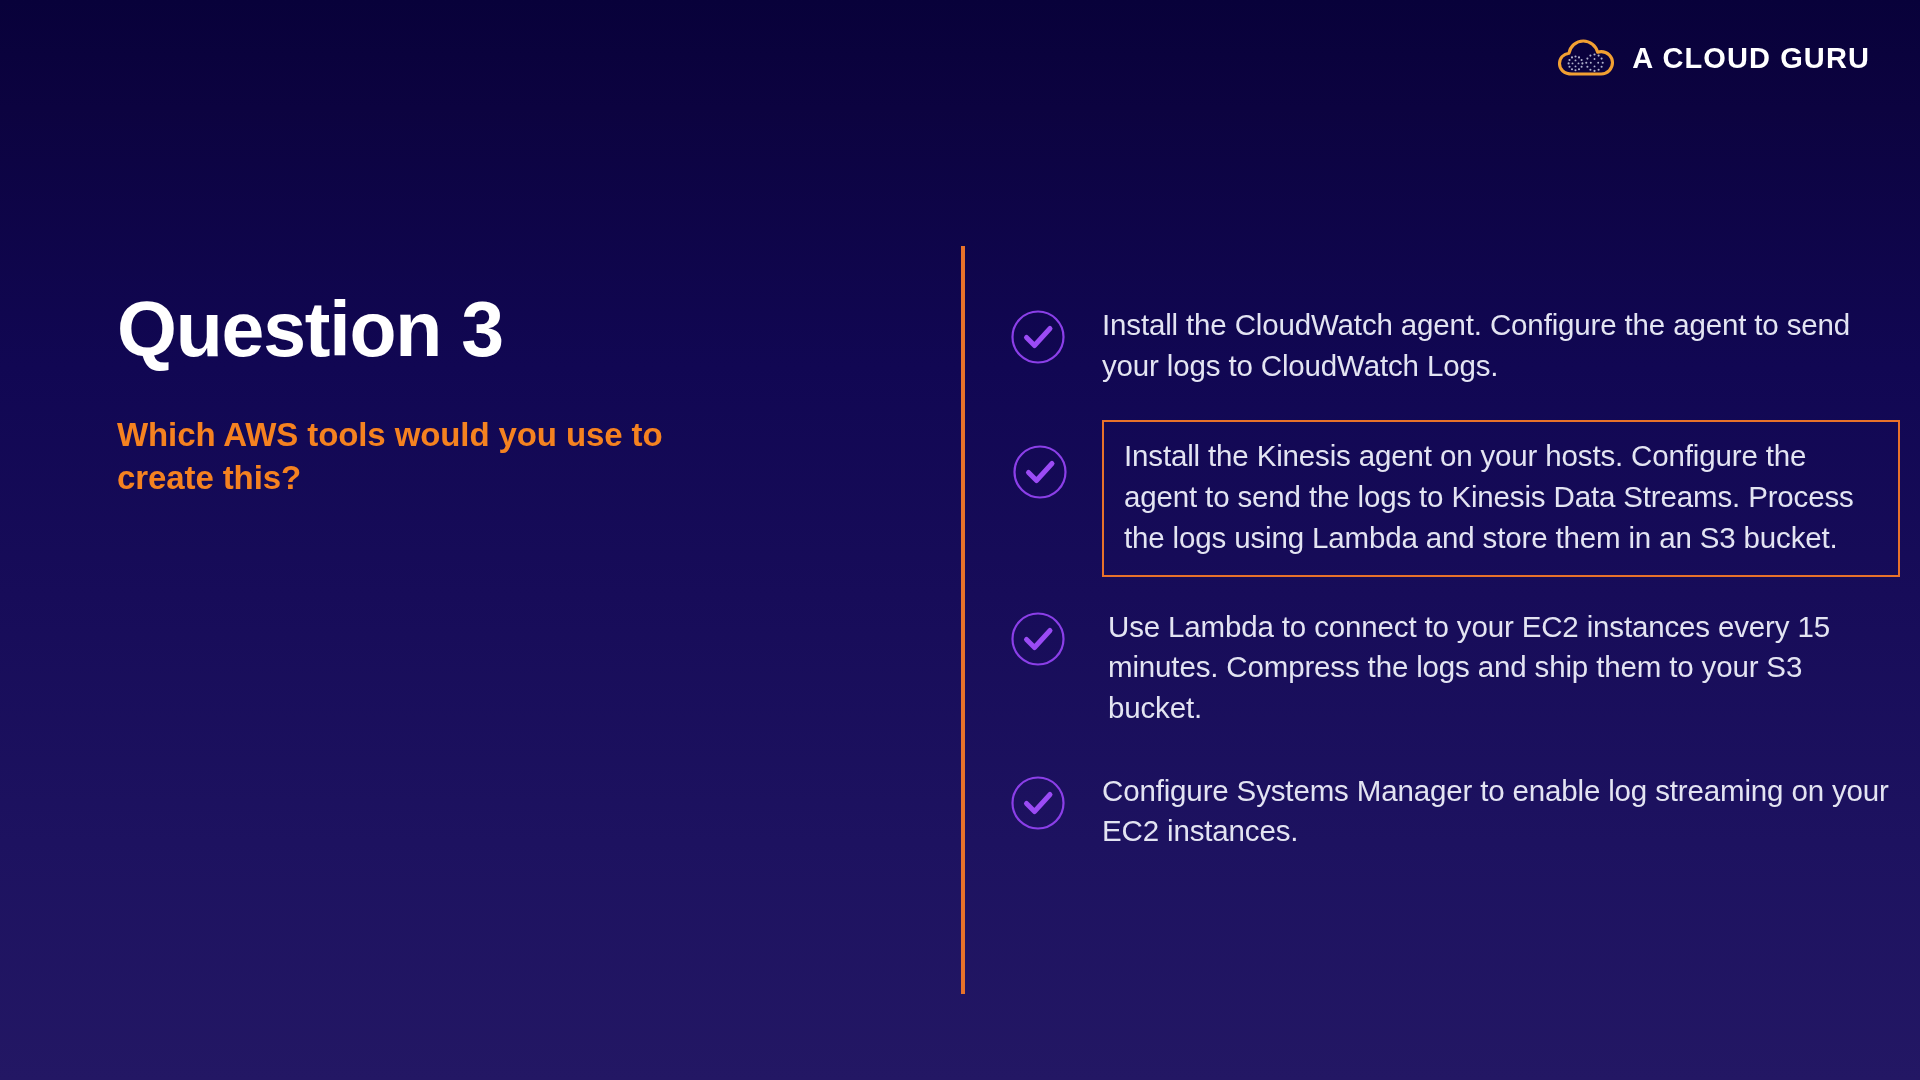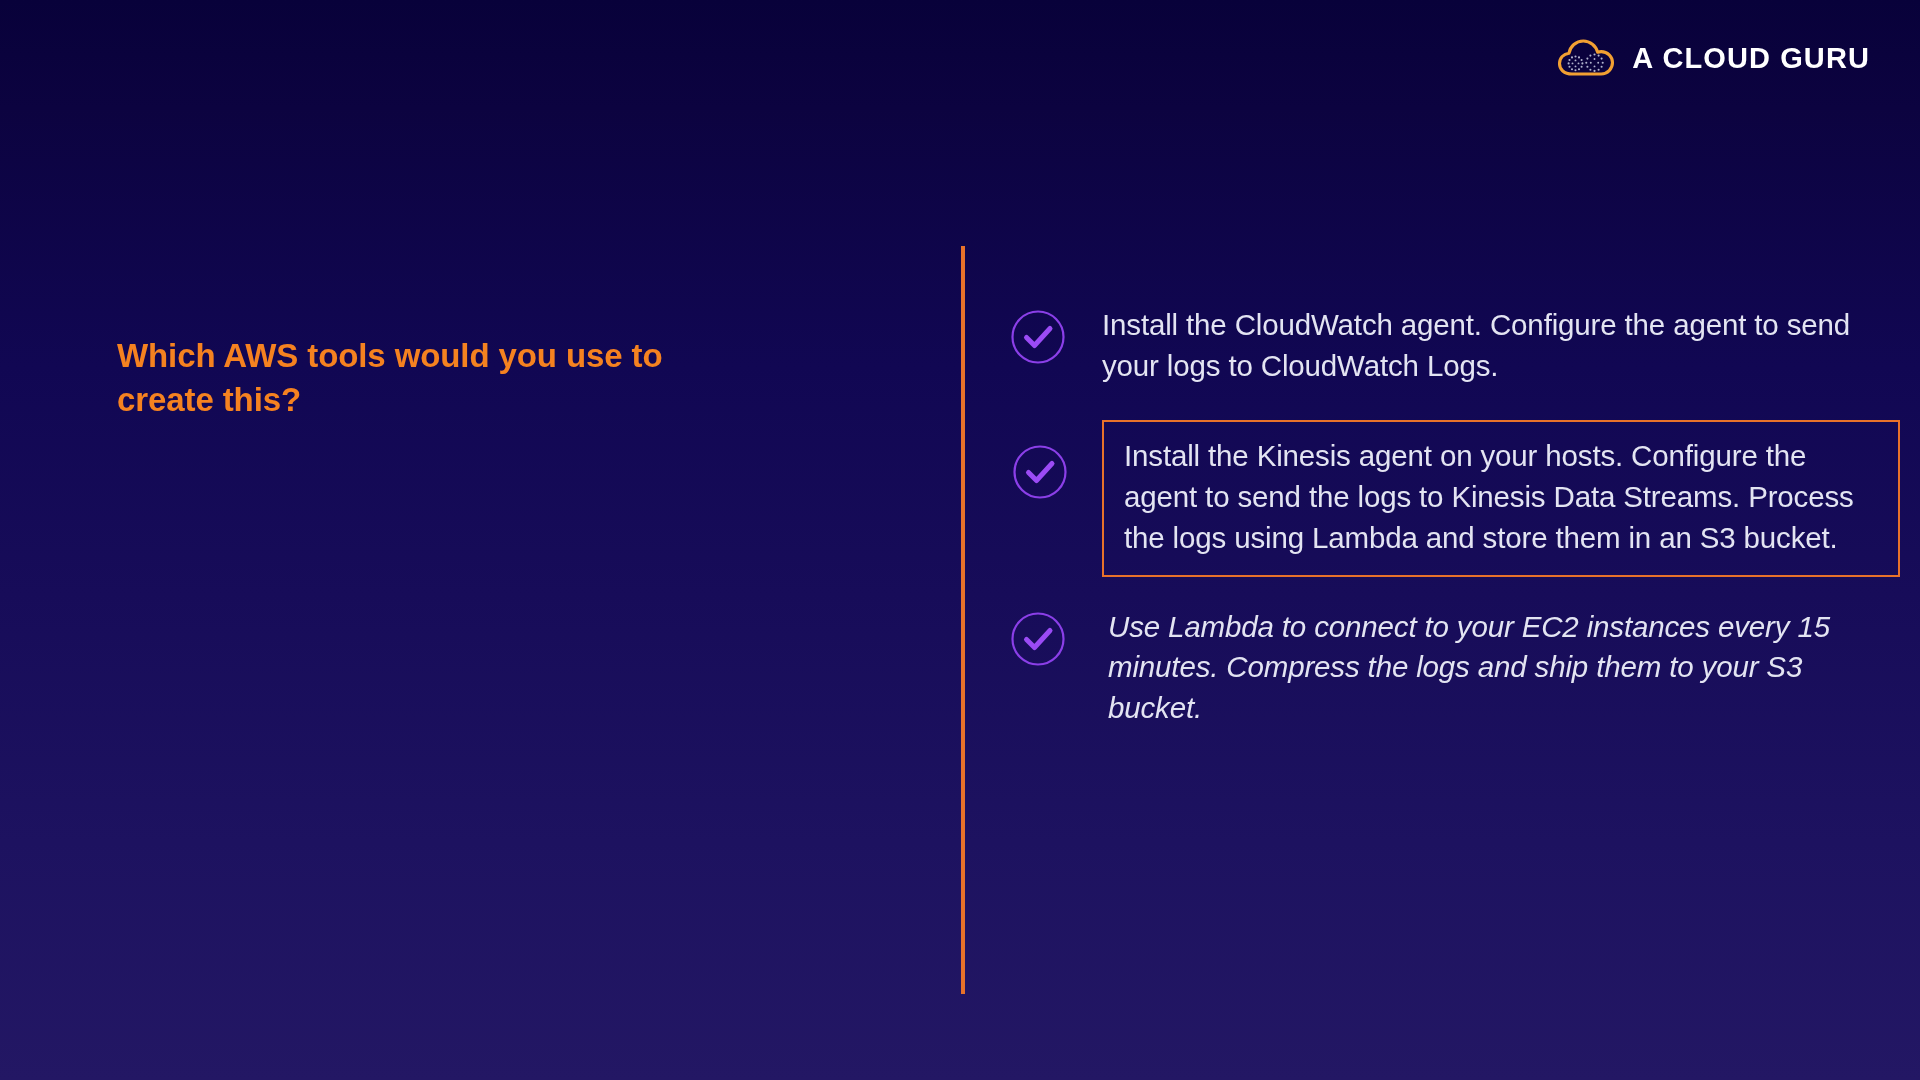--- a/index.html
+++ b/index.html
@@ -135,21 +135,21 @@
     left: -92px;
     top: 18px;
     flex: none;
   }
   .answer.highlight .answer-text {
     padding-left: 20px;
     padding-right: 16px;
   }
   .answer.highlight { margin-left: 92px; width: 798px; }
 
-  .answer.indented .answer-text { padding-left: 6px; font-style: italic; }
+  .answer.indented .answer-text { padding-left: 6px; }
 </style>
 </head>
 <body>
 
 <div class="slide">
 
   <div class="brand">
     <span class="brand-mark">
       <svg class="brand-mark" viewBox="0 0 58 40" xmlns="http://www.w3.org/2000/svg">
         <path d="M15 36 C7 36 2.5 31.5 2.5 25.5 C2.5 20 6.5 15.8 12 15.2 C13.2 8.2 19 3 26.3 3 C33.2 3 39 7.8 40.6 14.2 C41.7 13.8 43 13.6 44.2 13.6 C50.5 13.6 55.5 18.5 55.5 24.6 C55.5 30.9 50.5 36 44.2 36 Z" fill="none" stroke="#f2a032" stroke-width="3.1" stroke-linejoin="round"></path>
@@ -189,20 +189,21 @@
             <circle cx="33.8" cy="24.7" r="0.95"></circle>
         </g>
       </svg>
     </span>
     <span class="brand-text">A CLOUD GURU</span>
   </div>
 
   <div class="divider"></div>
 
   <div class="left-col">
+    <div class="q-title">Question 3</div>
     <div class="q-prompt">Which AWS tools would you use to create this?</div>
   </div>
 
   <div class="right-col">
 
     <div class="answer">
       <span class="check-wrap">
         <svg class="check-icon" viewBox="0 0 56 56" xmlns="http://www.w3.org/2000/svg">
           <circle cx="28" cy="28" r="25.5" fill="none" stroke="#8b3fe8" stroke-width="2.2"></circle>
           <path d="M16.5 28.5 L24.5 36.5 L40 19.5" fill="none" stroke="#9b4bf5" stroke-width="5" stroke-linecap="round" stroke-linejoin="round"></path>
@@ -224,15 +225,24 @@
     <div class="answer indented">
       <span class="check-wrap">
         <svg class="check-icon" viewBox="0 0 56 56" xmlns="http://www.w3.org/2000/svg">
           <circle cx="28" cy="28" r="25.5" fill="none" stroke="#8b3fe8" stroke-width="2.2"></circle>
           <path d="M16.5 28.5 L24.5 36.5 L40 19.5" fill="none" stroke="#9b4bf5" stroke-width="5" stroke-linecap="round" stroke-linejoin="round"></path>
         </svg>
       </span>
       <span class="answer-text">Use Lambda to connect to your EC2 instances every 15 minutes. Compress the logs and ship them to your S3 bucket.</span>
     </div>
 
+    <div class="answer">
+      <span class="check-wrap">
+        <svg class="check-icon" viewBox="0 0 56 56" xmlns="http://www.w3.org/2000/svg">
+          <circle cx="28" cy="28" r="25.5" fill="none" stroke="#8b3fe8" stroke-width="2.2"></circle>
+          <path d="M16.5 28.5 L24.5 36.5 L40 19.5" fill="none" stroke="#9b4bf5" stroke-width="5" stroke-linecap="round" stroke-linejoin="round"></path>
+        </svg>
+      </span>
+      <span class="answer-text">Configure Systems Manager to enable log streaming on your EC2 instances.</span>
+    </div>
 
   </div>
 </div>
 
 </body></html>

